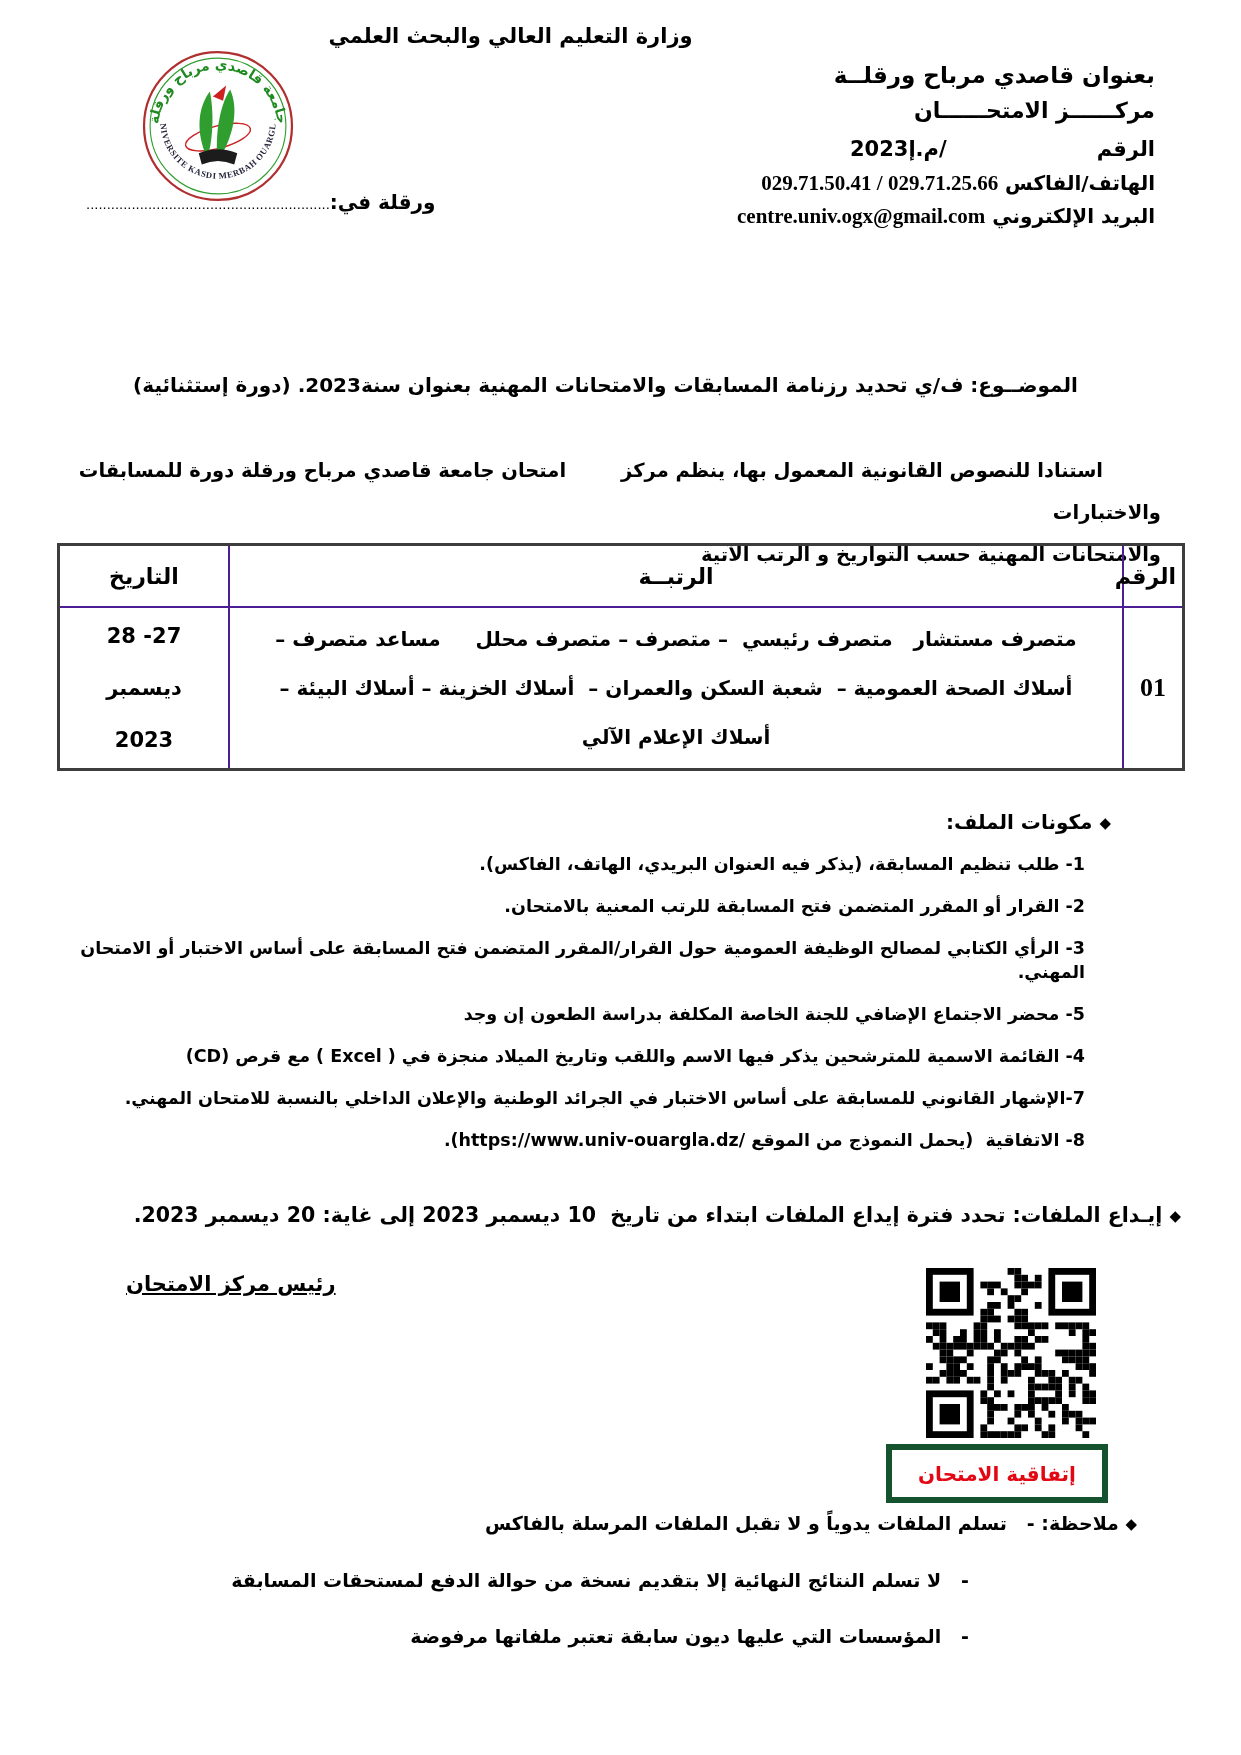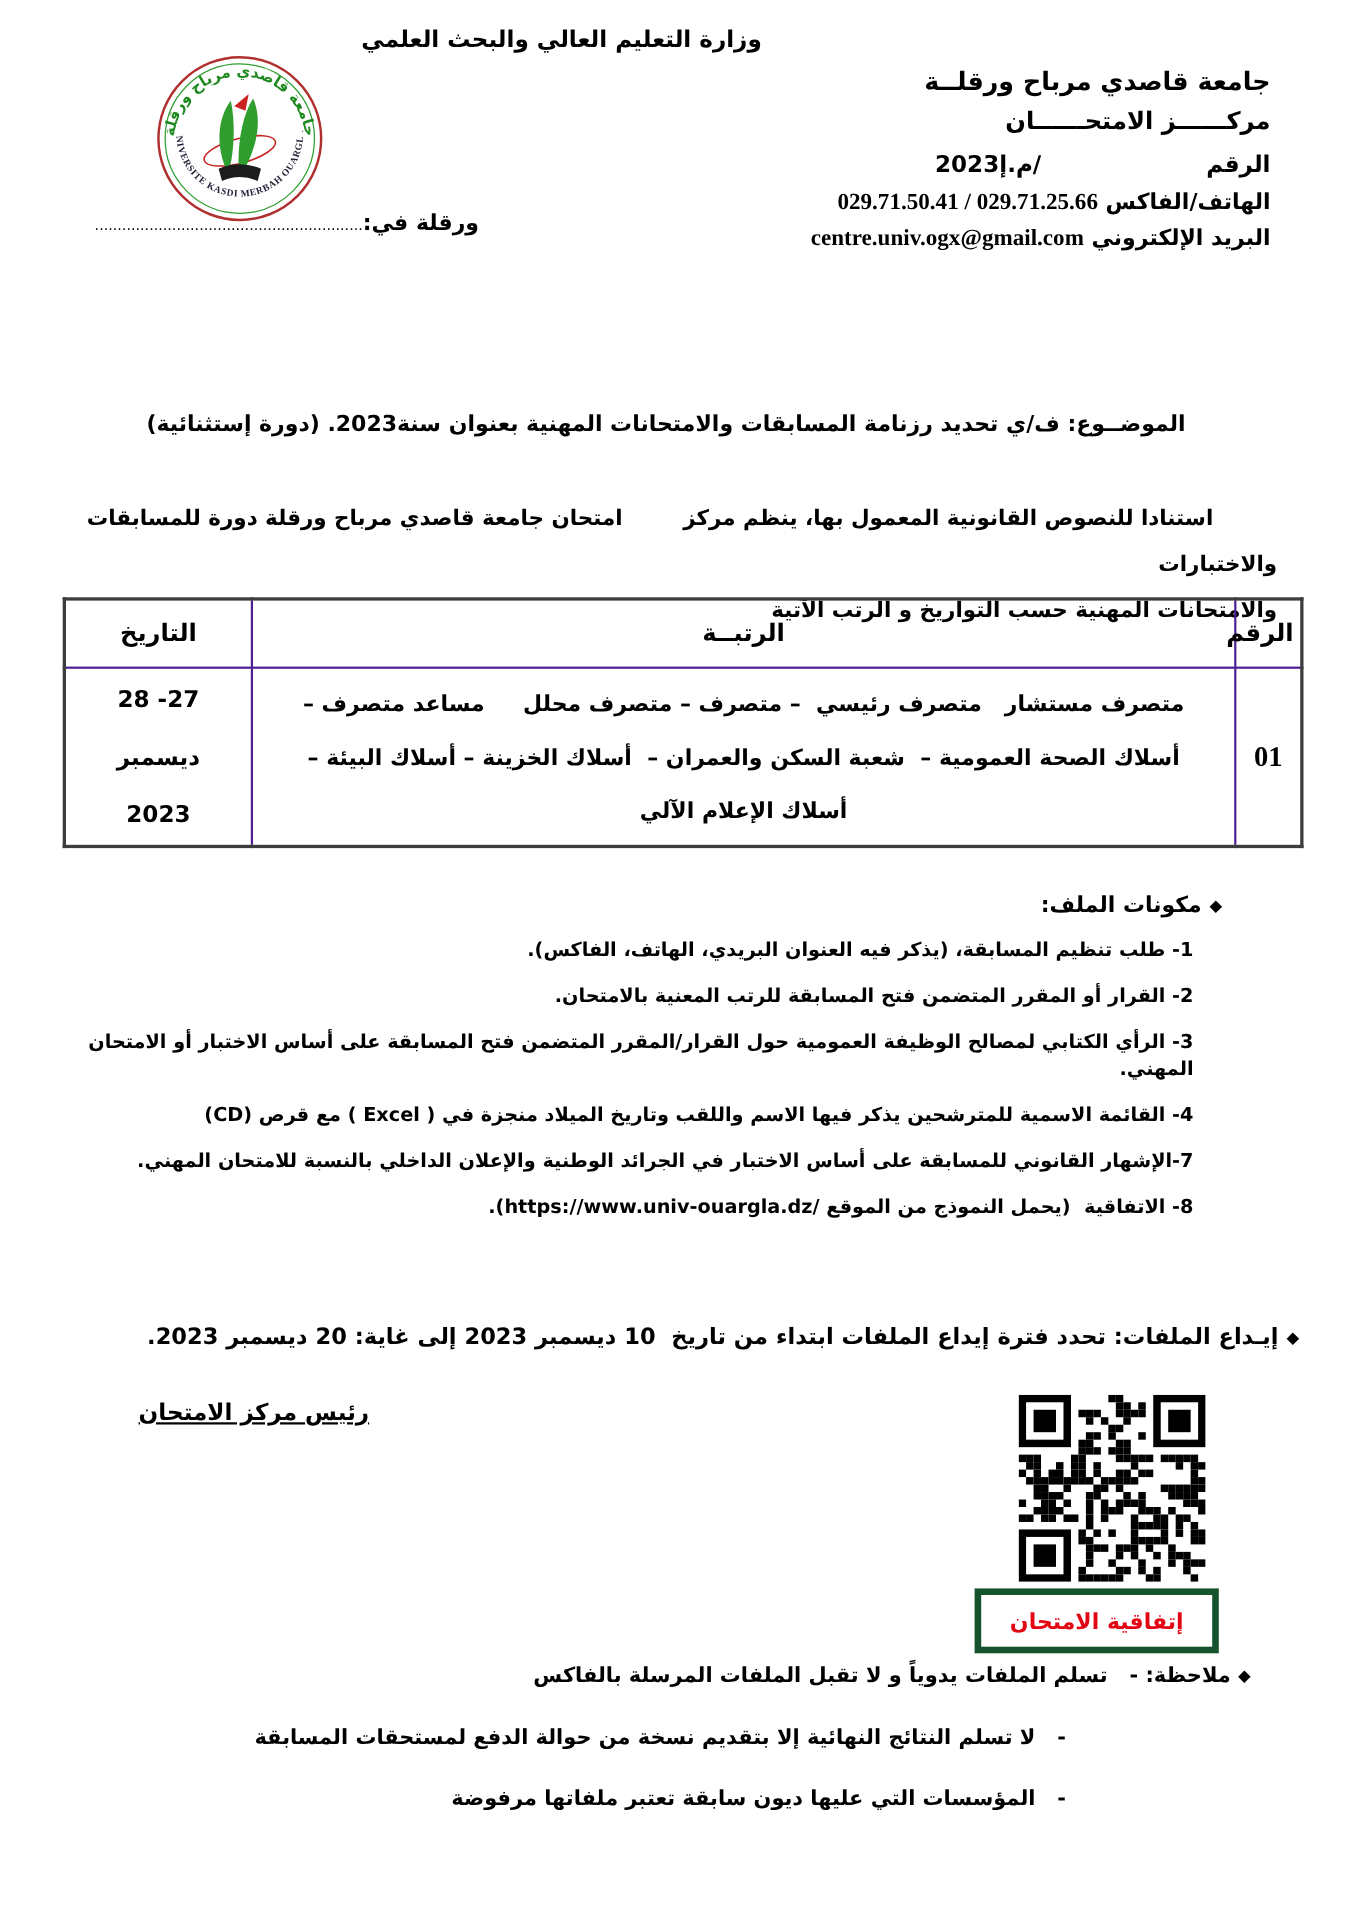--- a/index.html
+++ b/index.html
@@ -83,21 +83,21 @@
       <text font-size="13.5" fill="#1f8a1f" font-weight="bold" text-anchor="middle" font-family="DejaVu Sans, sans-serif">
         <textPath href="#arcTop" startOffset="50%">جامعة قاصدي مرباح ورقلة</textPath>
       </text>
       <text font-size="8.5" fill="#23233a" letter-spacing="0.6" text-anchor="middle" font-family="Liberation Serif, serif">
         <textPath href="#arcBot" startOffset="50%">UNIVERSITE KASDI MERBAH OUARGLA</textPath>
       </text>
     </svg>
   </div>
 
   <div class="hdr">
-    <div class="l1">جامعة قاصدي مرباح ورقلــة</div>
+    <div class="l1">بعنوان قاصدي مرباح ورقلــة</div>
     <div class="l2">مركــــــز الامتحــــــان</div>
     <div class="l3">
       <span>الرقم</span><span class="gap150"></span><span>/م.إ2023</span>
     </div>
     <div class="l4">
       <span>الهاتف/الفاكس</span>
       <span class="num phone-val" dir="ltr">029.71.50.41 / 029.71.25.66</span>
     </div>
     <div class="l5">
       <span>البريد الإلكتروني</span>
@@ -141,20 +141,21 @@
     </table>
 
   <div class="components">
     <div class="sec-title">
       <span class="bullet">◆</span>
       <span class="u">مكونات الملف:</span>
     </div>
     <div class="item">1- طلب تنظيم المسابقة، (يذكر فيه العنوان البريدي، الهاتف، الفاكس).</div>
     <div class="item">2- القرار أو المقرر المتضمن فتح المسابقة للرتب المعنية بالامتحان.</div>
     <div class="item">3- الرأي الكتابي لمصالح الوظيفة العمومية حول القرار/المقرر المتضمن فتح المسابقة على أساس الاختبار أو الامتحان المهني.</div>
+    <div class="item">5- محضر الاجتماع الإضافي للجنة الخاصة المكلفة بدراسة الطعون إن وجد</div>
     <div class="item">4- القائمة الاسمية للمترشحين يذكر فيها الاسم واللقب وتاريخ الميلاد منجزة في ( Excel ) مع قرص (CD)</div>
     <div class="item">7-الإشهار القانوني للمسابقة على أساس الاختبار في الجرائد الوطنية والإعلان الداخلي بالنسبة للامتحان المهني.</div>
     <div class="item">8- الاتفاقية &nbsp;(يحمل النموذج من الموقع /https://www.univ-ouargla.dz).</div>
   </div>
 
   <div class="deposit">
     <span class="bullet">◆</span>
     <span class="u">إيـداع الملفات:</span>
     <span>تحدد فترة إيداع الملفات ابتداء من تاريخ &nbsp;10 ديسمبر 2023 إلى غاية: 20 ديسمبر 2023.</span>
   </div>

